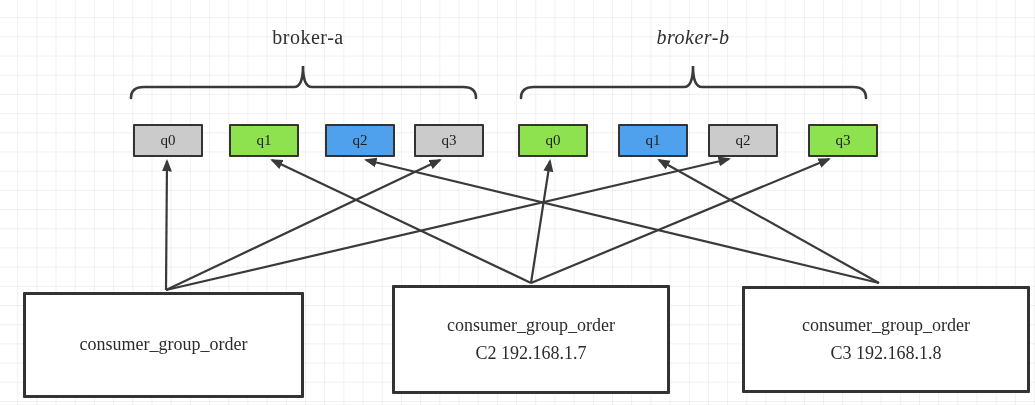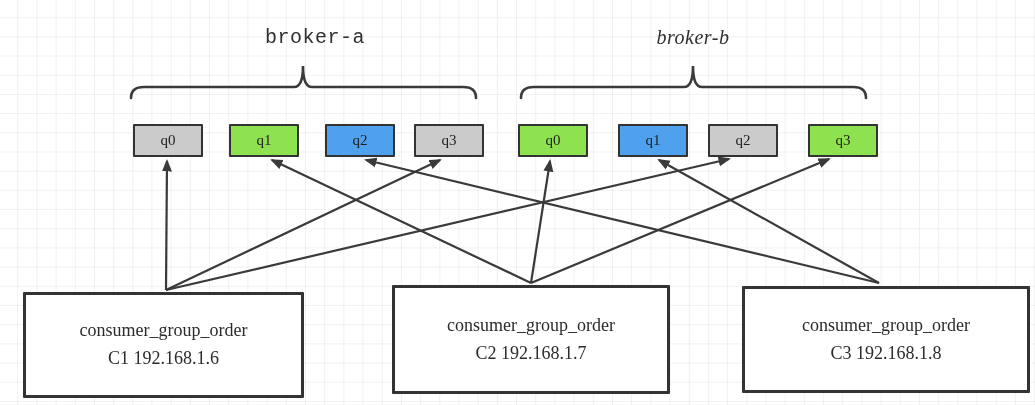--- a/index.html
+++ b/index.html
@@ -61,21 +61,21 @@
     <line x1="166" y1="290" x2="729" y2="159" stroke="#3a3a3a" stroke-width="2.2" marker-end="url(#arrow)"></line>
 
     <line x1="531" y1="283" x2="272" y2="160" stroke="#3a3a3a" stroke-width="2.2" marker-end="url(#arrow)"></line>
     <line x1="531" y1="283" x2="550" y2="161" stroke="#3a3a3a" stroke-width="2.2" marker-end="url(#arrow)"></line>
     <line x1="531" y1="283" x2="829" y2="159" stroke="#3a3a3a" stroke-width="2.2" marker-end="url(#arrow)"></line>
 
     <line x1="879" y1="283" x2="366" y2="160" stroke="#3a3a3a" stroke-width="2.2" marker-end="url(#arrow)"></line>
     <line x1="879" y1="283" x2="659" y2="160" stroke="#3a3a3a" stroke-width="2.2" marker-end="url(#arrow)"></line>
   </svg>
 
-  <div class="broker-label" style="left:205px;font-family:Liberation Mono, monospace;">broker-a</div>
+  <div class="broker-label" style="left:198px;">broker-a</div>
   <div class="broker-label" style="left:583px;font-style:italic;">broker-b</div>
 
   <div class="queue aq0" style="background-color: rgb(203, 203, 203);">
     <span>q0</span>
   </div>
   <div class="queue aq1" style="background-color: rgb(143, 226, 79);">
     <span>q1</span>
   </div>
   <div class="queue aq2" style="background-color: rgb(79, 161, 237);">
     <span>q2</span>
@@ -92,21 +92,20 @@
   </div>
   <div class="queue bq2" style="background-color: rgb(203, 203, 203);">
     <span>q2</span>
   </div>
   <div class="queue bq3" style="background-color: rgb(143, 226, 79);">
     <span>q3</span>
   </div>
 
   <div class="consumer c1">
     <span>consumer_group_order</span>
-    <span>C1 192.168.1.6</span>
   </div>
   <div class="consumer c2">
     <span>consumer_group_order</span>
     <span>C2 192.168.1.7</span>
   </div>
   <div class="consumer c3">
     <span>consumer_group_order</span>
     <span>C3 192.168.1.8</span>
   </div>
 

